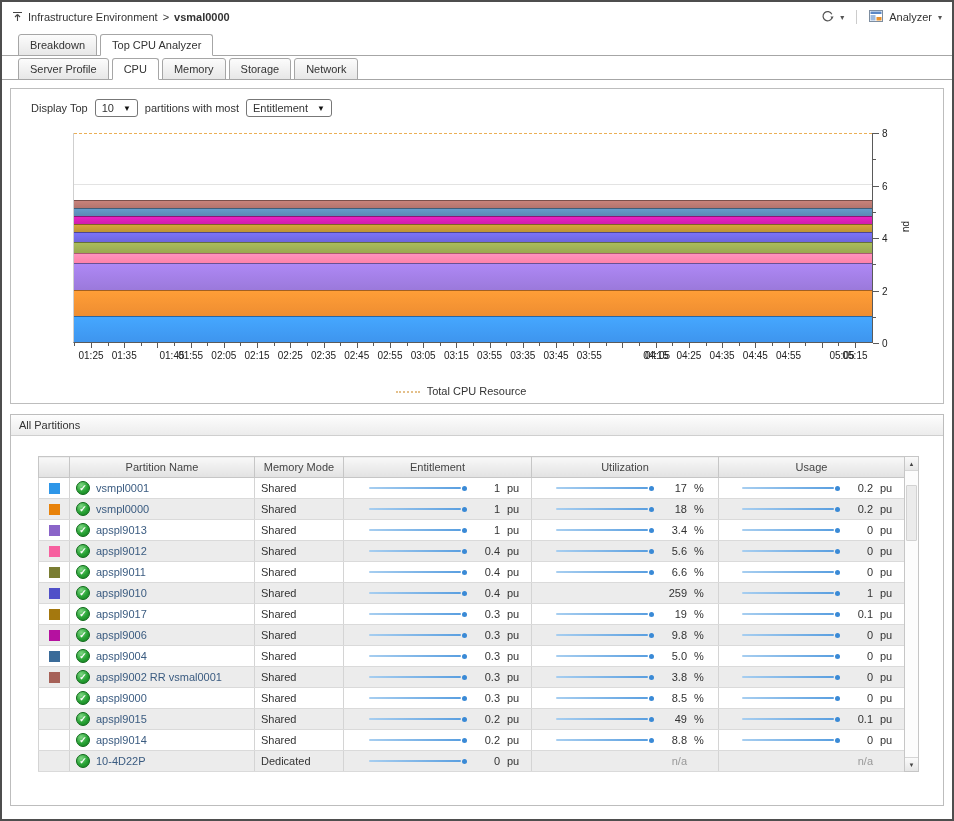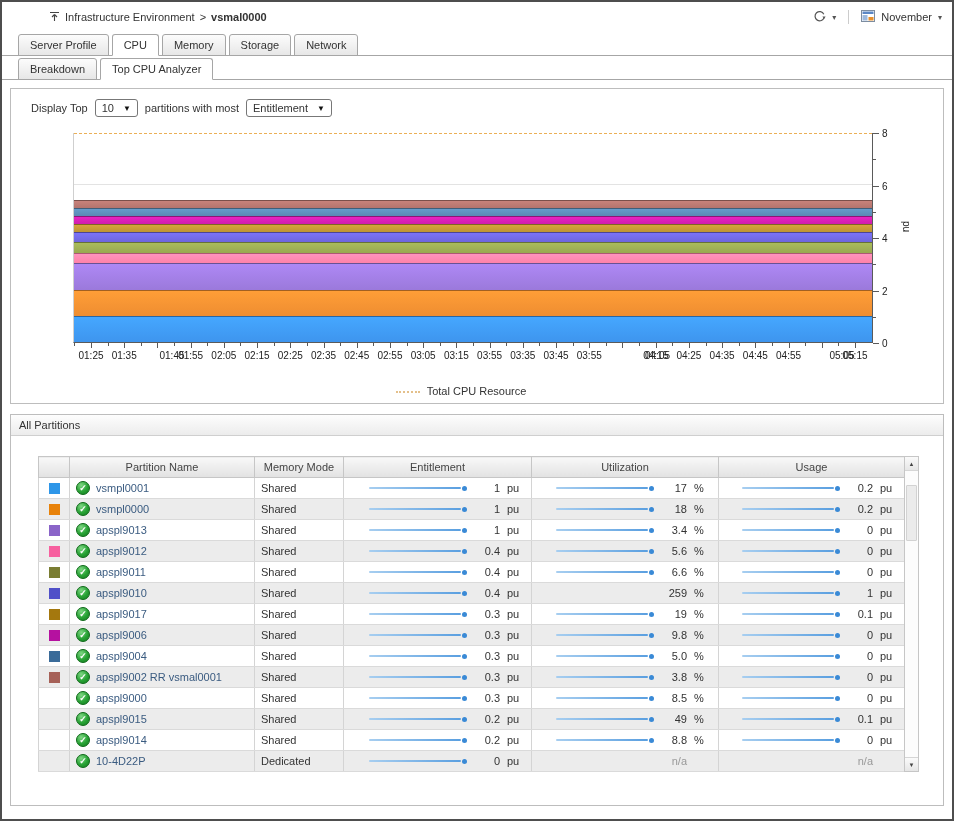--- a/index.html
+++ b/index.html
@@ -1,21 +1,21 @@
 <!DOCTYPE html>
 <html><head>
 <meta charset="utf-8">
 <style>
   * { box-sizing: border-box; }
   html,body { margin:0; padding:0; background:#fff; }
   body { font-family:"Liberation Sans", sans-serif; color:#333; }
   .page { width:954px; height:821px; border:2px solid #4e4e4e; background:#fff; position:relative; overflow:hidden; }
 
   
-  .topbar { height:30px; display:flex; justify-content:space-between; align-items:center; padding:0 10px 0 10px; font-size:11px;margin-left:37px; }
+  .topbar { height:30px; display:flex; justify-content:space-between; align-items:center; padding:0 10px 0 10px; font-size:11px; }
   .breadcrumb { display:flex; align-items:center; gap:5px; }
   .bc-current { font-weight:bold; }
   .top-actions { display:flex; align-items:center; gap:6px; color:#333; }
   .vsep { width:1px; height:14px; background:#ccc; margin:0 6px; }
   .dd-arrow { font-size:8px; color:#555; }
   .icon-svg { display:inline-block; vertical-align:middle; }
 
   
   .tabrow { display:flex; align-items:flex-end; gap:3px; padding-left:16px; border-bottom:1px solid #a6a6a6; height:24px; background:#fff; position:relative; }
   .tab { font-size:11px; color:#333; padding:4px 11px 4px 11px; border:1px solid #a6a6a6; border-radius:3px 3px 0 0;
@@ -102,35 +102,35 @@
       <span class="dd-arrow">▾</span>
       <span class="vsep"></span>
       <span class="icon-svg">
         <svg width="14" height="12" viewBox="0 0 14 12">
             <rect x="0.5" y="0.5" width="13" height="11" fill="#fff" stroke="#7d8da0"></rect>
             <rect x="1.5" y="1.5" width="11" height="2.5" fill="#5b87c5"></rect>
             <rect x="1.5" y="5" width="5" height="5.5" fill="#9db9dd"></rect>
             <rect x="7.5" y="7" width="5" height="3.5" fill="#e8912d"></rect>
           </svg>
       </span>
-      <span>November</span>
+      <span>Analyzer</span>
       <span class="dd-arrow">▾</span>
     </div>
   </div>
 
+  <div class="tabrow" id="sub-tabs">
+      <div class="tab">Breakdown</div>
+      <div class="tab active">Top CPU Analyzer</div>
+    </div>
   <div class="tabrow" id="main-tabs">
       <div class="tab">Server Profile</div>
       <div class="tab active">CPU</div>
       <div class="tab">Memory</div>
       <div class="tab">Storage</div>
       <div class="tab">Network</div>
-    </div>
-  <div class="tabrow" id="sub-tabs">
-      <div class="tab">Breakdown</div>
-      <div class="tab active">Top CPU Analyzer</div>
     </div>
 
   <div class="chart-panel">
     <div class="controls">
       <span>Display Top</span>
       <span class="select">
         <span>10</span>
         <span class="sel-arrow">▼</span>
       </span>
       <span>partitions with most</span>

